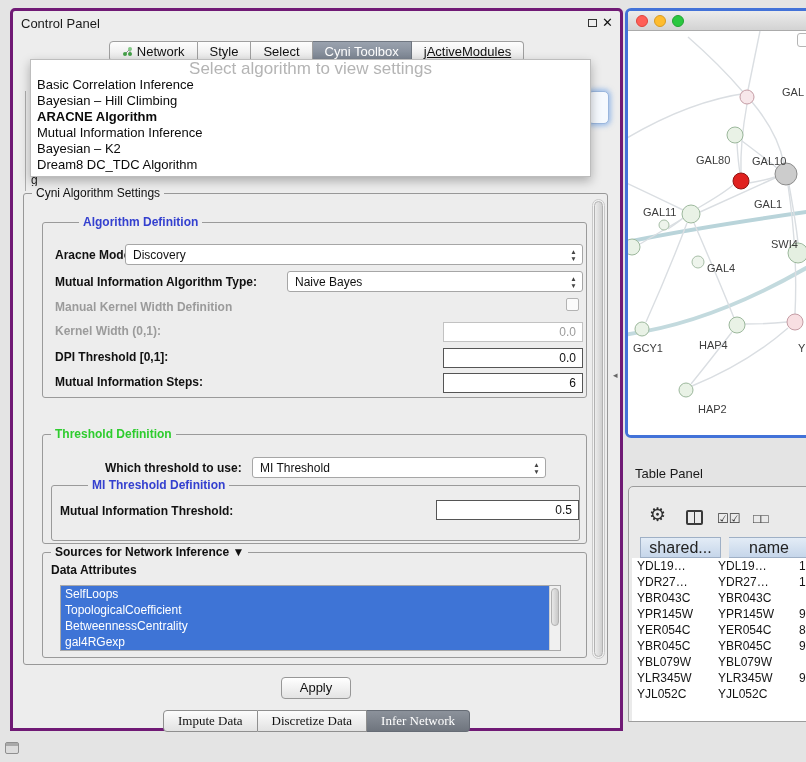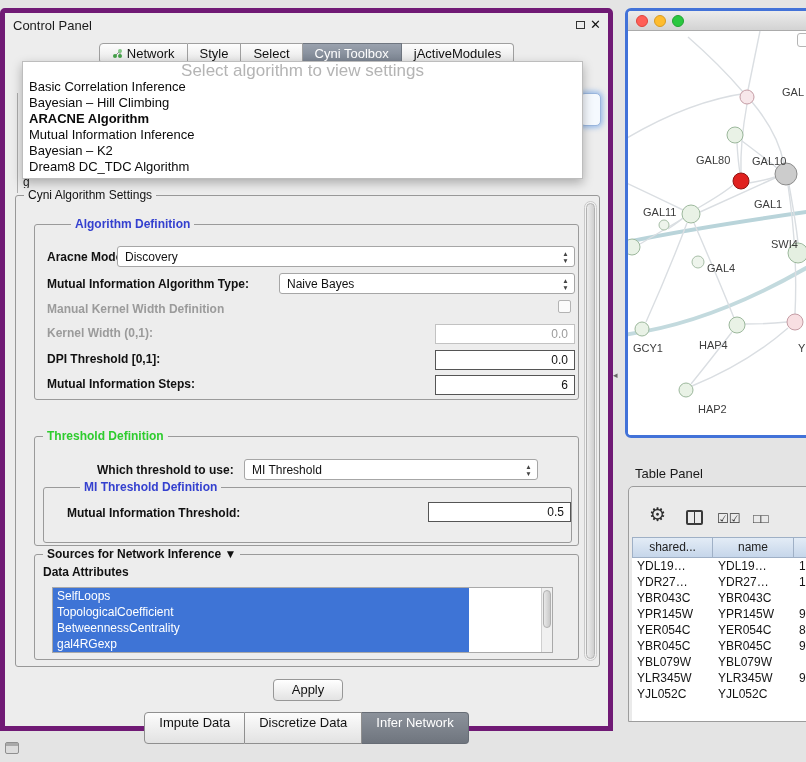--- a/index.html
+++ b/index.html
@@ -8,37 +8,37 @@
     position: relative;
     background: #e4e4e4;
     font-family: "Liberation Sans", "DejaVu Sans", sans-serif;
     font-size: 12px;
     color: #111;
     overflow: hidden;
   }
 
   
   .control-panel {
-    position: absolute; left: 0; top: 8px; width: 613px; height: 723px;
-    background: #ededed; border: 5px solid #701a75; border-radius: 5px 5px 0 0;
+    position: absolute; left: 10px; top: 8px; width: 613px; height: 723px;
+    background: #ededed; border: 3px solid #701a75; border-radius: 5px 5px 0 0;
   }
   .cp-titlebar { position: absolute; left:0; top:0; right:0; height: 24px; }
   .cp-title { position: absolute; left: 8px; top: 5px; font-size: 13px; color:#1a1a1a; }
   .cp-float-icon { position: absolute; right: 23px; top: 8px; width: 9px; height: 8px; border: 1.5px solid #333; background: transparent; }
   .cp-close { position: absolute; right: 7px; top: 4px; font-size: 13px; font-weight: bold; color:#111; }
 
   .cp-tabs { position: absolute; left:0; right:0; top: 30px; display:flex; justify-content:center; }
   .tab {
     height: 21px; line-height: 19px; padding: 0 12px; font-size: 13px;
     background: linear-gradient(#fdfdfd, #e6e6e6);
     border: 1px solid #9f9f9f; border-left: none; color:#111;
     display:flex; align-items:center; gap:4px;
   }
   .tab:first-child { border-left: 1px solid #9f9f9f; border-radius: 4px 0 0 4px; }
-  .tab:last-child { border-radius: 0 4px 4px 0; }
+  .tab:last-child { border-radius: 0 4px 4px 0; text-decoration: underline; }
   .tab.selected { background: linear-gradient(#9aa2ae, #79828f); color: #fff; border-color:#6f7680; }
 
   
   .frag-vline { position:absolute; left:12px; top:80px; width:1px; height:100px; background:#adadad; }
   .frag-g { position:absolute; left:18px; top:162px; font-size:12px; color:#222; }
   .frag-focus {
     position:absolute; left:575px; top:80px; width:21px; height:33px;
     background:#f5f9fe; border:1px solid #9ab6dd; border-radius:5px;
     box-shadow: 0 0 5px 2px rgba(92,152,229,.55); z-index:5;
   }
@@ -99,34 +99,34 @@
   .checkbox { position:absolute; width:13px; height:13px; background:#fbfbfb; border:1px solid #b3b3b3; border-radius:2px; }
 
   .hub-row { position:absolute; left:28px; top:212px; font-weight:bold; font-size:12px; }
   .hub-row .arrow { margin-left:8px; font-size:11px; }
 
   .attr-title { position:absolute; left:8px; top:10px; font-weight:bold; }
   .attr-list {
     position:absolute; left:17px; top:32px; width:501px; height:66px;
     background:#fff; border:1px solid #a9a9a9; overflow:hidden;
   }
-  .attr-item { height:16px; line-height:16px; padding-left:4px; background:#3e74d6; color:#fff; font-size:12px; width:416px; }
+  .attr-item { height:16px; line-height:16px; padding-left:4px; background:#3e74d6; color:#fff; font-size:12px; width:489px; }
   .attr-scroll { position:absolute; right:0; top:0; bottom:0; width:11px; background:#f0f0f0; border-left:1px solid #cfcfcf; }
   .attr-thumb { position:absolute; left:1px; right:1px; top:2px; height:38px; background:linear-gradient(90deg,#e8e8e8,#c8c8c8); border:1px solid #b0b0b0; border-radius:5px; }
 
   .apply-btn {
     position:absolute; left:268px; top:666px; width:70px; height:22px;
     background:linear-gradient(#ffffff,#e3e3e3); border:1px solid #979797; border-radius:4px;
     text-align:center; line-height:20px; font-size:13px;
   }
 
   .bottom-tabs { position:absolute; left:0; right:0; top:699px; display:flex; justify-content:center; }
   .btab {
-    height:32px; line-height:19px; padding:0 14px; font-size:13px;
-    background:linear-gradient(#fcfcfc,#e2e2e2); border:1px solid #8f8f8f; border-left:none;
+    height:22px; line-height:19px; padding:0 14px; font-size:13px;
+    background:linear-gradient(#fcfcfc,#e2e2e2); border:1px solid #8f8f8f; border-left:none;font-family:Liberation Serif, serif;
   }
   .btab:first-child { border-left:1px solid #8f8f8f; border-radius:4px 0 0 4px; }
   .btab:last-child { border-radius:0 4px 4px 0; }
   .btab.selected { background:linear-gradient(#8c929b,#6f757e); color:#fff; border-color:#666c75; }
 
   
   .net-window {
     position:absolute; left:625px; top:8px; width:200px; height:430px;
     border:3px solid #4272d8; border-radius:6px; background:#fff; overflow:hidden;
   }
@@ -148,21 +148,21 @@
   }
   .tw-gear { position:absolute; left:20px; top:18px; font-size:19px; color:#2d2d2d; line-height:19px; }
   .col-icon { position:absolute; left:57px; top:23px; width:17px; height:15px; border:2px solid #3a3a3a; border-radius:2px;
     background:linear-gradient(90deg, transparent 44%, #3a3a3a 44%, #3a3a3a 56%, transparent 56%); }
   .tw-checks { position:absolute; left:88px; top:24px; font-size:13px; color:#333; }
   .tw-boxes  { position:absolute; left:124px; top:24px; font-size:13px; color:#333; }
 
   .tbl-header { position:absolute; left:3px; top:50px; right:0; height:21px; display:flex; }
   .th {
     background:linear-gradient(#e3ecf6,#c6d6ea); border:1px solid #9fb0c6; border-left:none;
-    text-align:center; line-height:19px; font-size:12px; color:#222; flex:0 0 auto;
+    text-align:center; line-height:19px; font-size:16px; color:#222; flex:0 0 auto;margin-left:8px;
   }
   .th:first-child { border-left:1px solid #9fb0c6; }
   .th:nth-child(1) { width:81px; } .th:nth-child(2) { width:81px; } .th:nth-child(3) { width:60px; }
   .tbl-body { position:absolute; left:3px; top:71px; right:0; bottom:0; background:#fff; }
   .tr { display:flex; height:16px; }
   .td { flex:0 0 auto; padding-left:5px; font-size:12px; line-height:16px; color:#151515; overflow:hidden; white-space:nowrap; }
   .td:nth-child(1) { width:81px; } .td:nth-child(2) { width:81px; } .td:nth-child(3) { width:60px; }
 
   
   .divider-arrow { position:absolute; left:613px; top:370px; font-size:9px; color:#666; }
@@ -268,21 +268,21 @@
       <div class="combo" style="left:209px; top:22px; width:294px;">
         <span class="combo-text">MI Threshold</span>
         <span class="combo-arrows">
             <span>▲</span>
             <span>▼</span>
           </span>
       </div>
 
       <div class="fs fs-mi">
         <span class="legend blue">MI Threshold Definition</span>
-        <span class="lbl" style="left:8px; top:18px;margin-left:15px;">Mutual Information Threshold:</span>
+        <span class="lbl" style="left:8px; top:18px;">Mutual Information Threshold:</span>
         <div class="field strong" style="left:384px; top:14px; width:143px;">0.5</div>
       </div>
     </div>
 
     <div class="fs fs-sources">
       <span class="legend bold">
         <span>Sources for Network Inference</span>
         <span>▼</span>
       </span>
       <div class="attr-title">Data Attributes</div>

